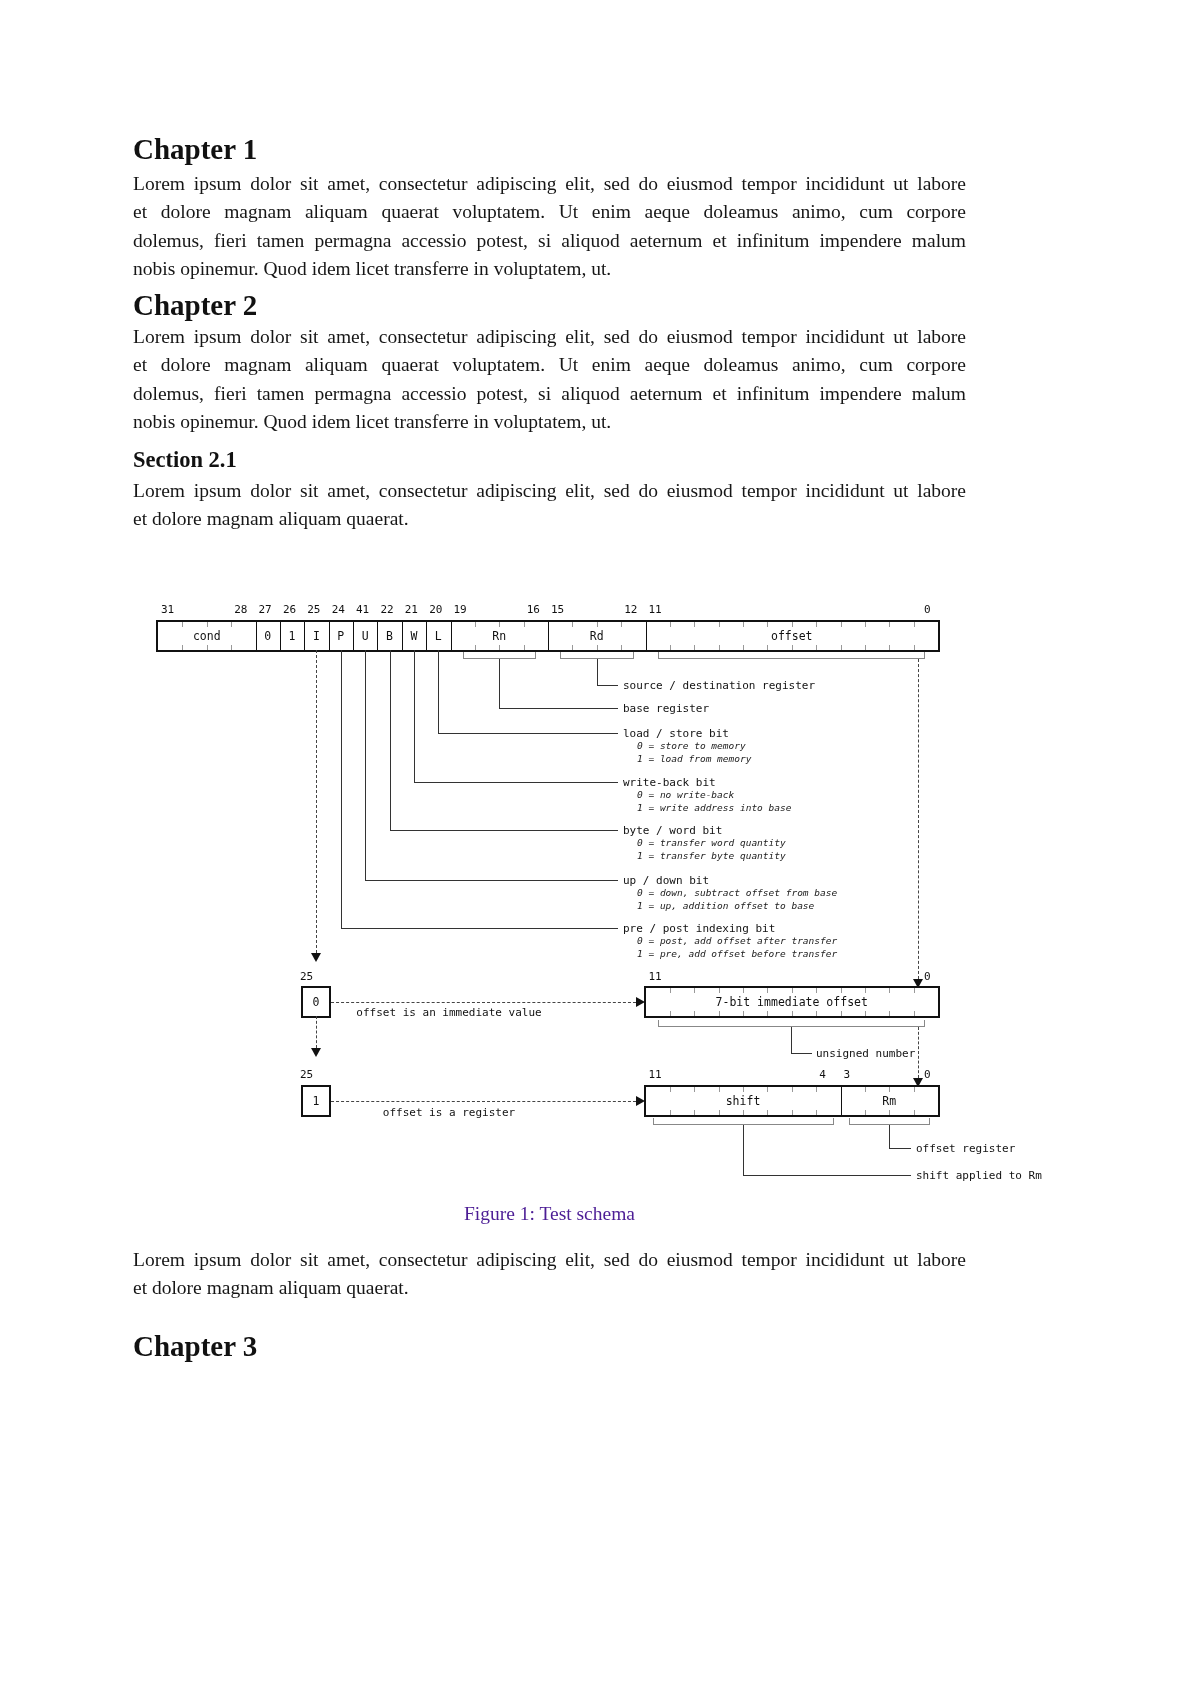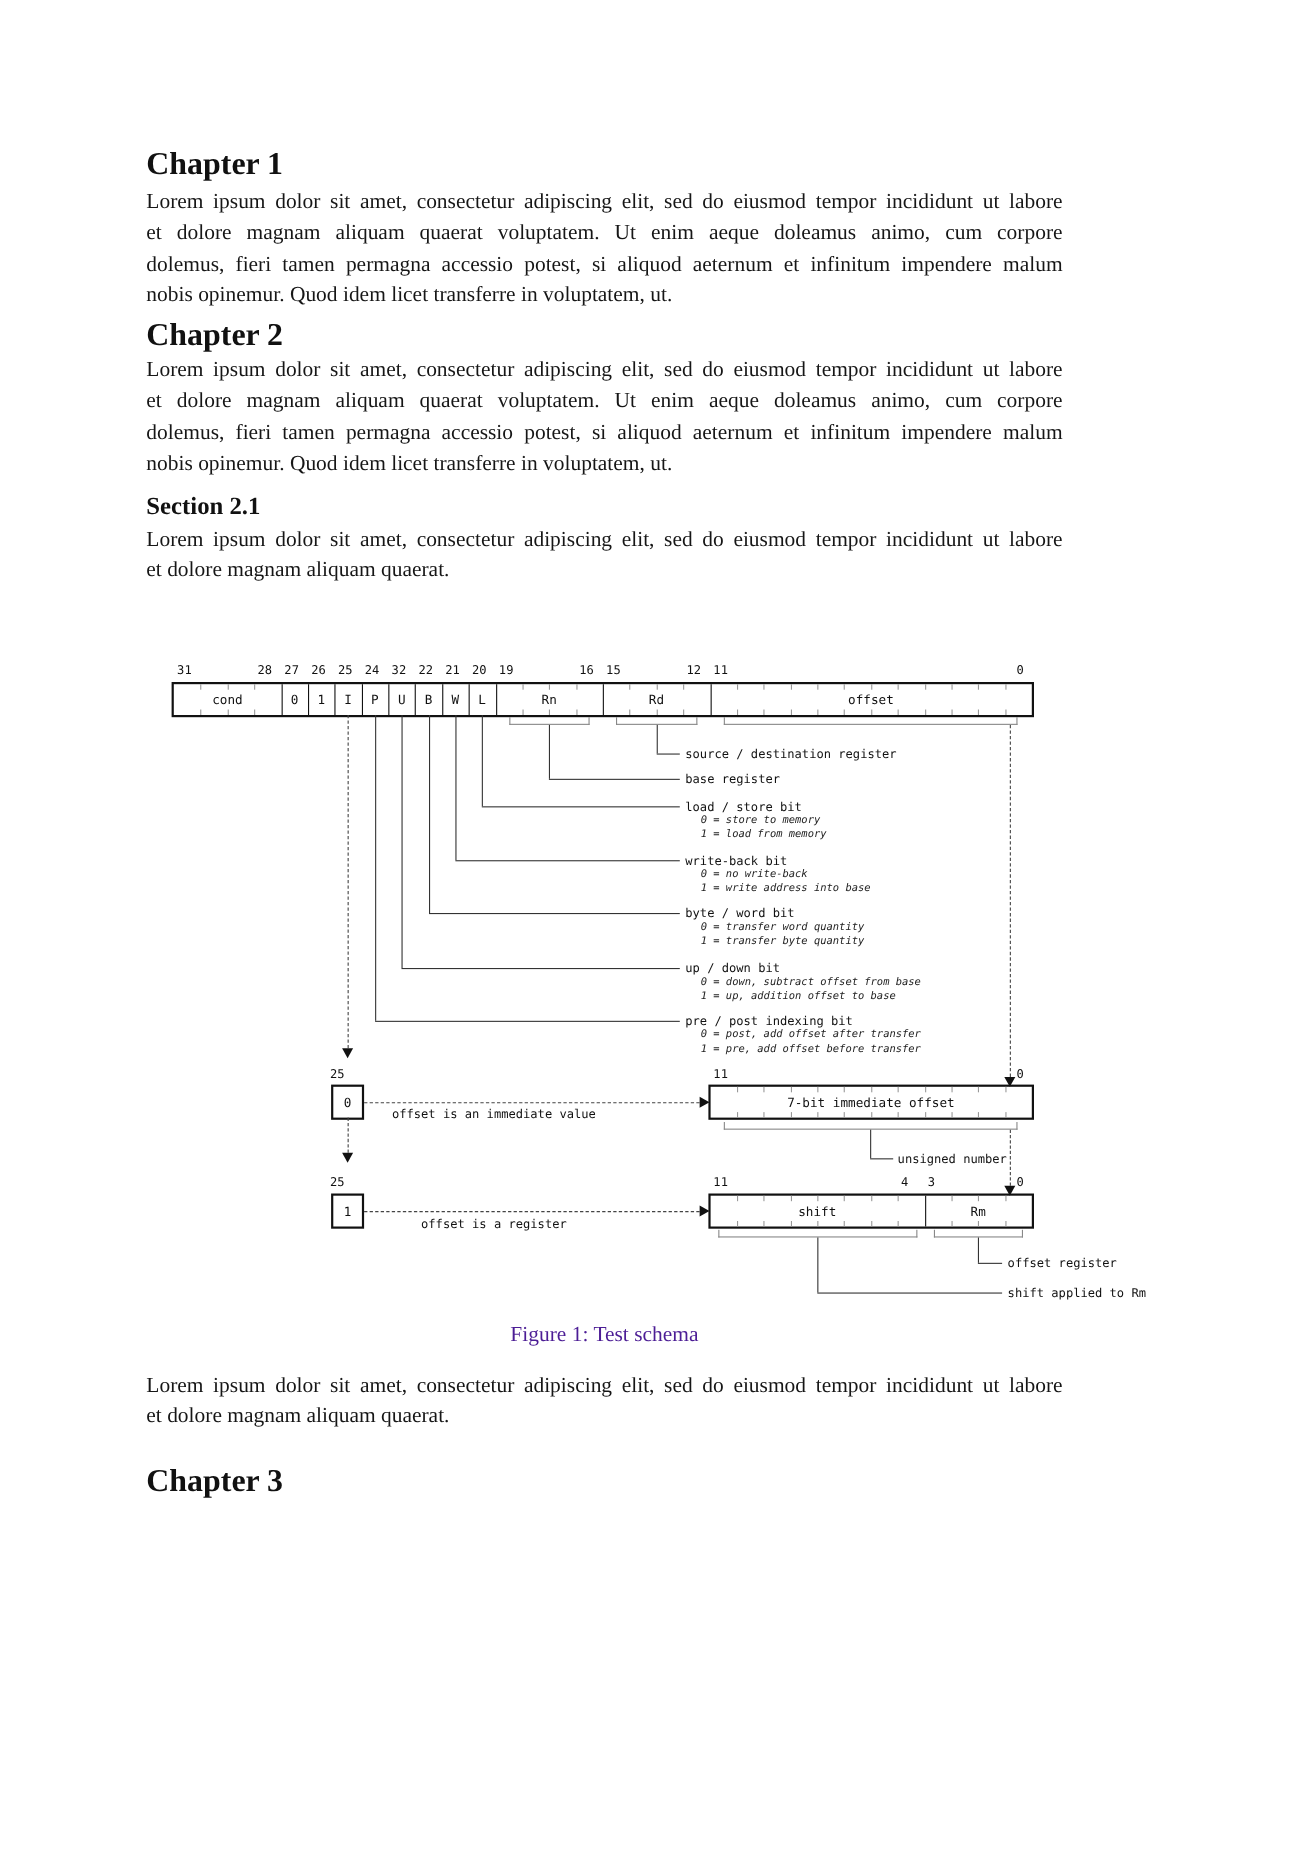--- a/index.html
+++ b/index.html
@@ -57,21 +57,21 @@
     <div class="ll">et dolore magnam aliquam quaerat.</div>
   </div>
 
   <div id="diagram" class="diagram mono">
       <div class="abs blabel mono" style="left: 161px; top: 48px;">31</div>
       <div class="abs blabel mono" style="left: 234.125px; top: 48px;">28</div>
       <div class="abs blabel mono" style="left: 258.5px; top: 48px;">27</div>
       <div class="abs blabel mono" style="left: 282.875px; top: 48px;">26</div>
       <div class="abs blabel mono" style="left: 307.25px; top: 48px;">25</div>
       <div class="abs blabel mono" style="left: 331.625px; top: 48px;">24</div>
-      <div class="abs blabel mono" style="left: 356px; top: 48px;">32</div>
+      <div class="abs blabel mono" style="left: 356px; top: 48px;">41</div>
       <div class="abs blabel mono" style="left: 380.375px; top: 48px;">22</div>
       <div class="abs blabel mono" style="left: 404.75px; top: 48px;">21</div>
       <div class="abs blabel mono" style="left: 429.125px; top: 48px;">20</div>
       <div class="abs blabel mono" style="left: 453.5px; top: 48px;">19</div>
       <div class="abs blabel mono" style="left: 526.625px; top: 48px;">16</div>
       <div class="abs blabel mono" style="left: 551px; top: 48px;">15</div>
       <div class="abs blabel mono" style="left: 624.125px; top: 48px;">12</div>
       <div class="abs blabel mono" style="left: 648.5px; top: 48px;">11</div>
       <div class="abs blabel mono" style="left: 924px; top: 48px;">0</div>
       <div class="abs outline" style="left: 156px; top: 65px; width: 784px; height: 32px;"></div>

